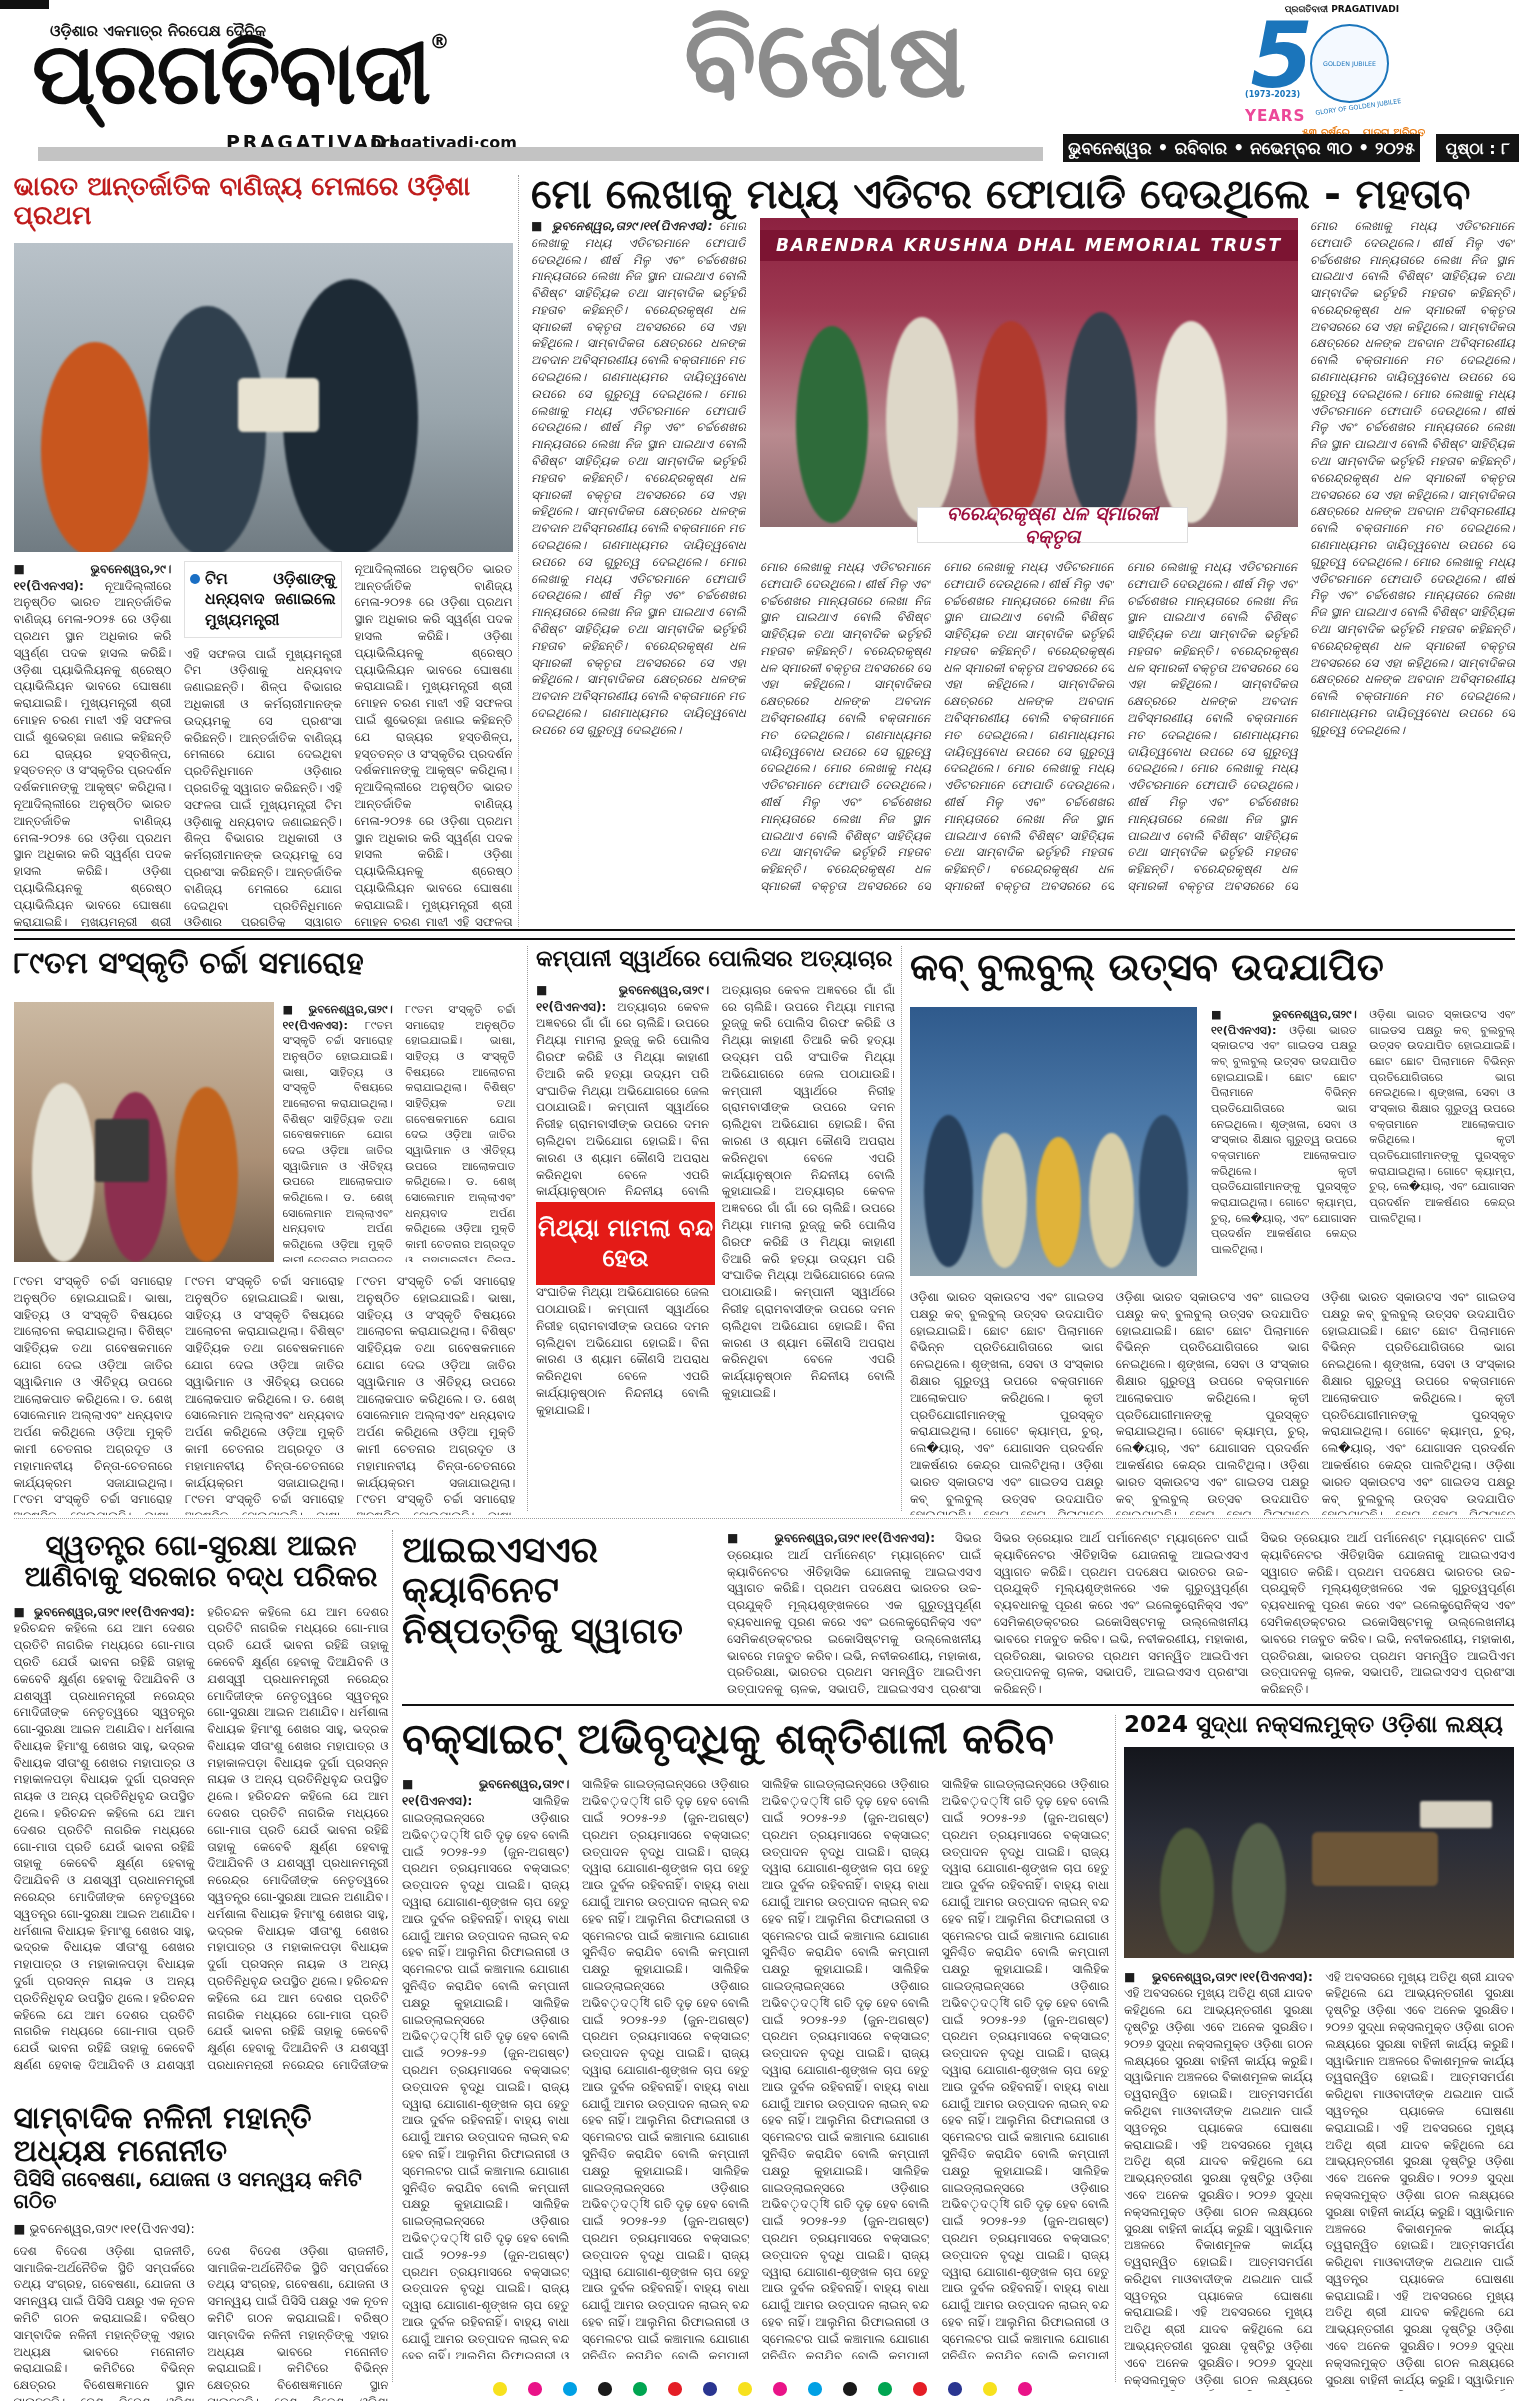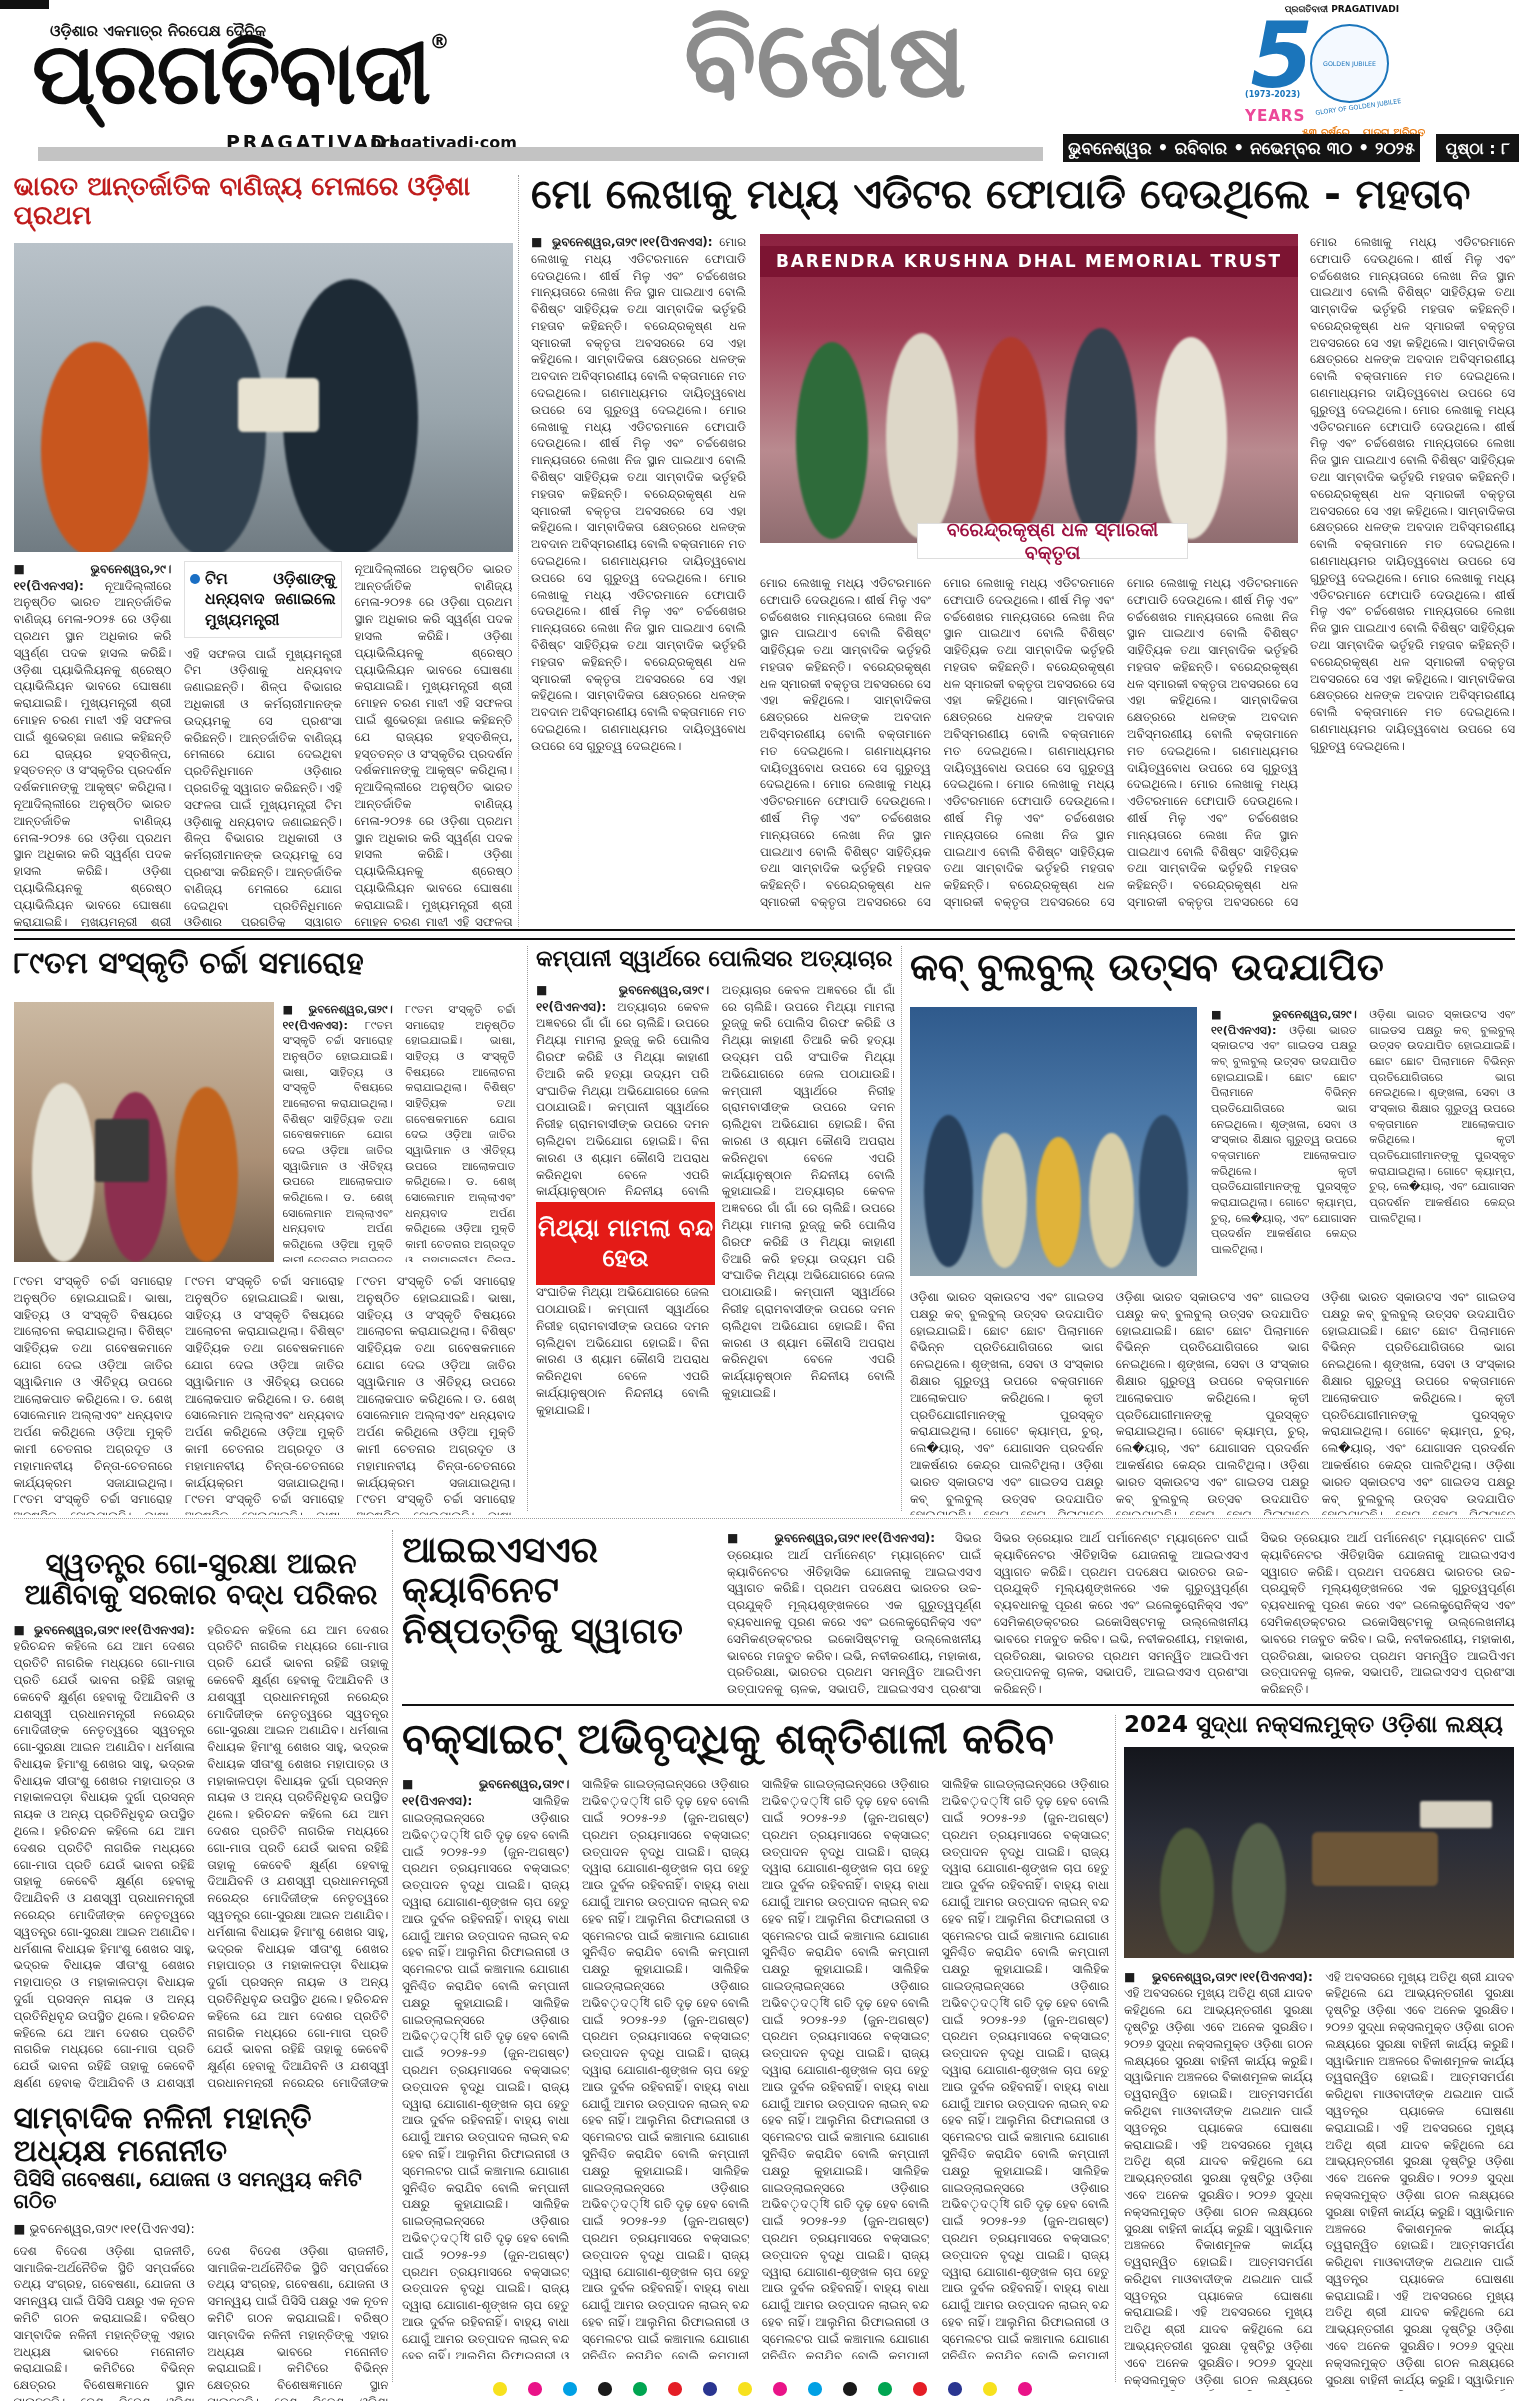--- a/index.html
+++ b/index.html
@@ -94,21 +94,21 @@
         <div style="margin-top:7.2px;">ଏହି ସଫଳତା ପାଇଁ ମୁଖ୍ୟମନ୍ତ୍ରୀ ଟିମ ଓଡ଼ିଶାକୁ ଧନ୍ୟବାଦ ଜଣାଇଛନ୍ତି। ଶିଳ୍ପ ବିଭାଗର ଅଧିକାରୀ ଓ କର୍ମଚାରୀମାନଙ୍କ ଉଦ୍ୟମକୁ ସେ ପ୍ରଶଂସା କରିଛନ୍ତି। ଆନ୍ତର୍ଜାତିକ ବାଣିଜ୍ୟ ମେଳାରେ ଯୋଗ ଦେଇଥିବା ପ୍ରତିନିଧିମାନେ ଓଡ଼ିଶାର ପ୍ରଗତିକୁ ସ୍ୱାଗତ କରିଛନ୍ତି। ଏହି ସଫଳତା ପାଇଁ ମୁଖ୍ୟମନ୍ତ୍ରୀ ଟିମ ଓଡ଼ିଶାକୁ ଧନ୍ୟବାଦ ଜଣାଇଛନ୍ତି। ଶିଳ୍ପ ବିଭାଗର ଅଧିକାରୀ ଓ କର୍ମଚାରୀମାନଙ୍କ ଉଦ୍ୟମକୁ ସେ ପ୍ରଶଂସା କରିଛନ୍ତି। ଆନ୍ତର୍ଜାତିକ ବାଣିଜ୍ୟ ମେଳାରେ ଯୋଗ ଦେଇଥିବା ପ୍ରତିନିଧିମାନେ ଓଡ଼ିଶାର ପ୍ରଗତିକୁ ସ୍ୱାଗତ କରିଛନ୍ତି।</div>
       </div>
       <div class="col"><span>ନୂଆଦିଲ୍ଲୀରେ ଅନୁଷ୍ଠିତ ଭାରତ ଆନ୍ତର୍ଜାତିକ ବାଣିଜ୍ୟ ମେଳା-୨୦୨୫ ରେ ଓଡ଼ିଶା ପ୍ରଥମ ସ୍ଥାନ ଅଧିକାର କରି ସ୍ୱର୍ଣ୍ଣ ପଦକ ହାସଲ କରିଛି। ଓଡ଼ିଶା ପ୍ୟାଭିଲିୟନକୁ ଶ୍ରେଷ୍ଠ ପ୍ୟାଭିଲିୟନ ଭାବରେ ଘୋଷଣା କରାଯାଇଛି। ମୁଖ୍ୟମନ୍ତ୍ରୀ ଶ୍ରୀ ମୋହନ ଚରଣ ମାଝୀ ଏହି ସଫଳତା ପାଇଁ ଶୁଭେଚ୍ଛା ଜଣାଇ କହିଛନ୍ତି ଯେ ରାଜ୍ୟର ହସ୍ତଶିଳ୍ପ, ହସ୍ତତନ୍ତ ଓ ସଂସ୍କୃତିର ପ୍ରଦର୍ଶନ ଦର୍ଶକମାନଙ୍କୁ ଆକୃଷ୍ଟ କରିଥିଲା। ନୂଆଦିଲ୍ଲୀରେ ଅନୁଷ୍ଠିତ ଭାରତ ଆନ୍ତର୍ଜାତିକ ବାଣିଜ୍ୟ ମେଳା-୨୦୨୫ ରେ ଓଡ଼ିଶା ପ୍ରଥମ ସ୍ଥାନ ଅଧିକାର କରି ସ୍ୱର୍ଣ୍ଣ ପଦକ ହାସଲ କରିଛି। ଓଡ଼ିଶା ପ୍ୟାଭିଲିୟନକୁ ଶ୍ରେଷ୍ଠ ପ୍ୟାଭିଲିୟନ ଭାବରେ ଘୋଷଣା କରାଯାଇଛି। ମୁଖ୍ୟମନ୍ତ୍ରୀ ଶ୍ରୀ ମୋହନ ଚରଣ ମାଝୀ ଏହି ସଫଳତା ପାଇଁ ଶୁଭେଚ୍ଛା ଜଣାଇ କହିଛନ୍ତି ଯେ ରାଜ୍ୟର ହସ୍ତଶିଳ୍ପ, ହସ୍ତତନ୍ତ ଓ ସଂସ୍କୃତିର ପ୍ରଦର୍ଶନ ଦର୍ଶକମାନଙ୍କୁ ଆକୃଷ୍ଟ କରିଥିଲା।</span></div>
     </div>
   </div>
 
   <div class="abs vsep" style="left:518px;top:175px;height:752px;"></div>
 
   <div class="abs" style="left:531px;top:172px;width:983px;">
     <div class="hl" style="font-size:41px;">ମୋ ଲେଖାକୁ ମଧ୍ୟ ଏଡିଟର ଫୋପାଡି ଦେଉଥିଲେ - ମହତାବ</div>
-    <div style="position:relative;margin-top:16px;height:682px;">
+    <div style="position:relative;height:682px;font-style:italic;">
       <div class="col" style="position:absolute;left:0;top:0;width:215px;height:677px;"><span class="dl">■ ଭୁବନେଶ୍ୱର,ତା୨୯।୧୧(ପିଏନଏସ):</span> <span>ମୋର ଲେଖାକୁ ମଧ୍ୟ ଏଡିଟରମାନେ ଫୋପାଡି ଦେଉଥିଲେ। ଶୀର୍ଷ ମିଳୁ ଏବଂ ଚର୍ଚ୍ଚଶେଖର ମାନ୍ୟତାରେ ଲେଖା ନିଜ ସ୍ଥାନ ପାଇଥାଏ ବୋଲି ବିଶିଷ୍ଟ ସାହିତ୍ୟିକ ତଥା ସାମ୍ବାଦିକ ଭର୍ତୃହରି ମହତାବ କହିଛନ୍ତି। ବରେନ୍ଦ୍ରକୃଷ୍ଣ ଧଳ ସ୍ମାରକୀ ବକ୍ତୃତା ଅବସରରେ ସେ ଏହା କହିଥିଲେ। ସାମ୍ବାଦିକତା କ୍ଷେତ୍ରରେ ଧଳଙ୍କ ଅବଦାନ ଅବିସ୍ମରଣୀୟ ବୋଲି ବକ୍ତାମାନେ ମତ ଦେଇଥିଲେ। ଗଣମାଧ୍ୟମର ଦାୟିତ୍ୱବୋଧ ଉପରେ ସେ ଗୁରୁତ୍ୱ ଦେଇଥିଲେ। ମୋର ଲେଖାକୁ ମଧ୍ୟ ଏଡିଟରମାନେ ଫୋପାଡି ଦେଉଥିଲେ। ଶୀର୍ଷ ମିଳୁ ଏବଂ ଚର୍ଚ୍ଚଶେଖର ମାନ୍ୟତାରେ ଲେଖା ନିଜ ସ୍ଥାନ ପାଇଥାଏ ବୋଲି ବିଶିଷ୍ଟ ସାହିତ୍ୟିକ ତଥା ସାମ୍ବାଦିକ ଭର୍ତୃହରି ମହତାବ କହିଛନ୍ତି। ବରେନ୍ଦ୍ରକୃଷ୍ଣ ଧଳ ସ୍ମାରକୀ ବକ୍ତୃତା ଅବସରରେ ସେ ଏହା କହିଥିଲେ। ସାମ୍ବାଦିକତା କ୍ଷେତ୍ରରେ ଧଳଙ୍କ ଅବଦାନ ଅବିସ୍ମରଣୀୟ ବୋଲି ବକ୍ତାମାନେ ମତ ଦେଇଥିଲେ। ଗଣମାଧ୍ୟମର ଦାୟିତ୍ୱବୋଧ ଉପରେ ସେ ଗୁରୁତ୍ୱ ଦେଇଥିଲେ। ମୋର ଲେଖାକୁ ମଧ୍ୟ ଏଡିଟରମାନେ ଫୋପାଡି ଦେଉଥିଲେ। ଶୀର୍ଷ ମିଳୁ ଏବଂ ଚର୍ଚ୍ଚଶେଖର ମାନ୍ୟତାରେ ଲେଖା ନିଜ ସ୍ଥାନ ପାଇଥାଏ ବୋଲି ବିଶିଷ୍ଟ ସାହିତ୍ୟିକ ତଥା ସାମ୍ବାଦିକ ଭର୍ତୃହରି ମହତାବ କହିଛନ୍ତି। ବରେନ୍ଦ୍ରକୃଷ୍ଣ ଧଳ ସ୍ମାରକୀ ବକ୍ତୃତା ଅବସରରେ ସେ ଏହା କହିଥିଲେ। ସାମ୍ବାଦିକତା କ୍ଷେତ୍ରରେ ଧଳଙ୍କ ଅବଦାନ ଅବିସ୍ମରଣୀୟ ବୋଲି ବକ୍ତାମାନେ ମତ ଦେଇଥିଲେ। ଗଣମାଧ୍ୟମର ଦାୟିତ୍ୱବୋଧ ଉପରେ ସେ ଗୁରୁତ୍ୱ ଦେଇଥିଲେ।</span></div>
       <div class="photo" style="position:absolute;left:229px;top:0;width:538px;height:309px;background:linear-gradient(180deg,#8c2140 0%,#9e3a52 30%,#b98a8f 70%,#8f6d70 100%);">
         <div class="photo-banner">BARENDRA KRUSHNA DHAL MEMORIAL TRUST</div>
         <div class="blob" style="left:36px;top:108px;width:72px;height:197px;background:#2e6b3a;"></div>
         <div class="blob" style="left:126px;top:99px;width:72px;height:206px;background:#ddd7c8;"></div>
         <div class="blob" style="left:215px;top:103px;width:72px;height:202px;background:#b03a2e;"></div>
         <div class="blob" style="left:305px;top:94px;width:72px;height:211px;background:#35414e;"></div>
         <div class="blob" style="left:395px;top:103px;width:72px;height:202px;background:#e7e2d5;"></div>
       </div>
       <div class="caption-box" style="position:absolute;left:386px;top:289px;width:269px;height:34px;font-size:19px;">ବରେନ୍ଦ୍ରକୃଷ୍ଣ ଧଳ ସ୍ମାରକୀ ବକ୍ତୃତା</div>
@@ -173,21 +173,21 @@
     <div class="cols" style="position:absolute;left:0;top:343px;width:605px;height:226px;">
       <div class="col"><span>ଓଡ଼ିଶା ଭାରତ ସ୍କାଉଟସ ଏବଂ ଗାଇଡସ ପକ୍ଷରୁ କବ୍ ବୁଲବୁଲ୍ ଉତ୍ସବ ଉଦଯାପିତ ହୋଇଯାଇଛି। ଛୋଟ ଛୋଟ ପିଲାମାନେ ବିଭିନ୍ନ ପ୍ରତିଯୋଗିତାରେ ଭାଗ ନେଇଥିଲେ। ଶୃଙ୍ଖଳା, ସେବା ଓ ସଂସ୍କାର ଶିକ୍ଷାର ଗୁରୁତ୍ୱ ଉପରେ ବକ୍ତାମାନେ ଆଲୋକପାତ କରିଥିଲେ। କୃତୀ ପ୍ରତିଯୋଗୀମାନଙ୍କୁ ପୁରସ୍କୃତ କରାଯାଇଥିଲା। ଗୋଟେ କ୍ୟାମ୍ପ, ଚୁର୍, ଲେ�ୟାର୍, ଏବଂ ଯୋଗାସନ ପ୍ରଦର୍ଶନ ଆକର୍ଷଣର କେନ୍ଦ୍ର ପାଲଟିଥିଲା। ଓଡ଼ିଶା ଭାରତ ସ୍କାଉଟସ ଏବଂ ଗାଇଡସ ପକ୍ଷରୁ କବ୍ ବୁଲବୁଲ୍ ଉତ୍ସବ ଉଦଯାପିତ ହୋଇଯାଇଛି। ଛୋଟ ଛୋଟ ପିଲାମାନେ ବିଭିନ୍ନ ପ୍ରତିଯୋଗିତାରେ ଭାଗ ନେଇଥିଲେ। ଶୃଙ୍ଖଳା, ସେବା ଓ ସଂସ୍କାର ଶିକ୍ଷାର ଗୁରୁତ୍ୱ ଉପରେ ବକ୍ତାମାନେ ଆଲୋକପାତ କରିଥିଲେ। କୃତୀ ପ୍ରତିଯୋଗୀମାନଙ୍କୁ ପୁରସ୍କୃତ କରାଯାଇଥିଲା। ଗୋଟେ କ୍ୟାମ୍ପ, ଚୁର୍, ଲେ�ୟାର୍, ଏବଂ ଯୋଗାସନ ପ୍ରଦର୍ଶନ ଆକର୍ଷଣର କେନ୍ଦ୍ର ପାଲଟିଥିଲା।</span></div>
       <div class="col"><span>ଓଡ଼ିଶା ଭାରତ ସ୍କାଉଟସ ଏବଂ ଗାଇଡସ ପକ୍ଷରୁ କବ୍ ବୁଲବୁଲ୍ ଉତ୍ସବ ଉଦଯାପିତ ହୋଇଯାଇଛି। ଛୋଟ ଛୋଟ ପିଲାମାନେ ବିଭିନ୍ନ ପ୍ରତିଯୋଗିତାରେ ଭାଗ ନେଇଥିଲେ। ଶୃଙ୍ଖଳା, ସେବା ଓ ସଂସ୍କାର ଶିକ୍ଷାର ଗୁରୁତ୍ୱ ଉପରେ ବକ୍ତାମାନେ ଆଲୋକପାତ କରିଥିଲେ। କୃତୀ ପ୍ରତିଯୋଗୀମାନଙ୍କୁ ପୁରସ୍କୃତ କରାଯାଇଥିଲା। ଗୋଟେ କ୍ୟାମ୍ପ, ଚୁର୍, ଲେ�ୟାର୍, ଏବଂ ଯୋଗାସନ ପ୍ରଦର୍ଶନ ଆକର୍ଷଣର କେନ୍ଦ୍ର ପାଲଟିଥିଲା। ଓଡ଼ିଶା ଭାରତ ସ୍କାଉଟସ ଏବଂ ଗାଇଡସ ପକ୍ଷରୁ କବ୍ ବୁଲବୁଲ୍ ଉତ୍ସବ ଉଦଯାପିତ ହୋଇଯାଇଛି। ଛୋଟ ଛୋଟ ପିଲାମାନେ ବିଭିନ୍ନ ପ୍ରତିଯୋଗିତାରେ ଭାଗ ନେଇଥିଲେ। ଶୃଙ୍ଖଳା, ସେବା ଓ ସଂସ୍କାର ଶିକ୍ଷାର ଗୁରୁତ୍ୱ ଉପରେ ବକ୍ତାମାନେ ଆଲୋକପାତ କରିଥିଲେ। କୃତୀ ପ୍ରତିଯୋଗୀମାନଙ୍କୁ ପୁରସ୍କୃତ କରାଯାଇଥିଲା। ଗୋଟେ କ୍ୟାମ୍ପ, ଚୁର୍, ଲେ�ୟାର୍, ଏବଂ ଯୋଗାସନ ପ୍ରଦର୍ଶନ ଆକର୍ଷଣର କେନ୍ଦ୍ର ପାଲଟିଥିଲା।</span></div>
       <div class="col"><span>ଓଡ଼ିଶା ଭାରତ ସ୍କାଉଟସ ଏବଂ ଗାଇଡସ ପକ୍ଷରୁ କବ୍ ବୁଲବୁଲ୍ ଉତ୍ସବ ଉଦଯାପିତ ହୋଇଯାଇଛି। ଛୋଟ ଛୋଟ ପିଲାମାନେ ବିଭିନ୍ନ ପ୍ରତିଯୋଗିତାରେ ଭାଗ ନେଇଥିଲେ। ଶୃଙ୍ଖଳା, ସେବା ଓ ସଂସ୍କାର ଶିକ୍ଷାର ଗୁରୁତ୍ୱ ଉପରେ ବକ୍ତାମାନେ ଆଲୋକପାତ କରିଥିଲେ। କୃତୀ ପ୍ରତିଯୋଗୀମାନଙ୍କୁ ପୁରସ୍କୃତ କରାଯାଇଥିଲା। ଗୋଟେ କ୍ୟାମ୍ପ, ଚୁର୍, ଲେ�ୟାର୍, ଏବଂ ଯୋଗାସନ ପ୍ରଦର୍ଶନ ଆକର୍ଷଣର କେନ୍ଦ୍ର ପାଲଟିଥିଲା। ଓଡ଼ିଶା ଭାରତ ସ୍କାଉଟସ ଏବଂ ଗାଇଡସ ପକ୍ଷରୁ କବ୍ ବୁଲବୁଲ୍ ଉତ୍ସବ ଉଦଯାପିତ ହୋଇଯାଇଛି। ଛୋଟ ଛୋଟ ପିଲାମାନେ ବିଭିନ୍ନ ପ୍ରତିଯୋଗିତାରେ ଭାଗ ନେଇଥିଲେ। ଶୃଙ୍ଖଳା, ସେବା ଓ ସଂସ୍କାର ଶିକ୍ଷାର ଗୁରୁତ୍ୱ ଉପରେ ବକ୍ତାମାନେ ଆଲୋକପାତ କରିଥିଲେ। କୃତୀ ପ୍ରତିଯୋଗୀମାନଙ୍କୁ ପୁରସ୍କୃତ କରାଯାଇଥିଲା। ଗୋଟେ କ୍ୟାମ୍ପ, ଚୁର୍, ଲେ�ୟାର୍, ଏବଂ ଯୋଗାସନ ପ୍ରଦର୍ଶନ ଆକର୍ଷଣର କେନ୍ଦ୍ର ପାଲଟିଥିଲା।</span></div>
     </div>
   </div>
 
   <div class="abs hsep-dot" style="left:13.5px;top:1518px;width:1501px;"></div>
 
   <div class="abs" style="left:13.5px;top:1530px;width:375px;">
-    <div class="hl" style="font-size:28px;text-align:center;margin-top:18px;">ସ୍ୱତନ୍ତ୍ର ଗୋ-ସୁରକ୍ଷା ଆଇନ</div>
+    <div class="hl" style="font-size:28px;text-align:center;">ସ୍ୱତନ୍ତ୍ର ଗୋ-ସୁରକ୍ଷା ଆଇନ</div>
     <div class="hl" style="font-size:28px;text-align:center;">ଆଣିବାକୁ ସରକାର ବଦ୍ଧ ପରିକର</div>
     <div class="cols" style="margin-top:10.8px;height:466px;">
       <div class="col"><span class="dl">■ ଭୁବନେଶ୍ୱର,ତା୨୯।୧୧(ପିଏନଏସ):</span> <span>ହରିଚନ୍ଦନ କହିଲେ ଯେ ଆମ ଦେଶର ପ୍ରତିଟି ନାଗରିକ ମଧ୍ୟରେ ଗୋ-ମାତା ପ୍ରତି ଯେଉଁ ଭାବନା ରହିଛି ତାହାକୁ କେବେବି କ୍ଷୁର୍ଣ୍ଣ ହେବାକୁ ଦିଆଯିବନି ଓ ଯଶସ୍ୱୀ ପ୍ରଧାନମନ୍ତ୍ରୀ ନରେନ୍ଦ୍ର ମୋଦିଜୀଙ୍କ ନେତୃତ୍ୱରେ ସ୍ୱତନ୍ତ୍ର ଗୋ-ସୁରକ୍ଷା ଆଇନ ଅଣାଯିବ। ଧର୍ମଶାଳା ବିଧାୟକ ହିମାଂଶୁ ଶେଖର ସାହୁ, ଭଦ୍ରକ ବିଧାୟକ ସୀତାଂଶୁ ଶେଖର ମହାପାତ୍ର ଓ ମହାକାଳପଡ଼ା ବିଧାୟକ ଦୁର୍ଗା ପ୍ରସନ୍ନ ନାୟକ ଓ ଅନ୍ୟ ପ୍ରତିନିଧିବୃନ୍ଦ ଉପସ୍ଥିତ ଥିଲେ। ହରିଚନ୍ଦନ କହିଲେ ଯେ ଆମ ଦେଶର ପ୍ରତିଟି ନାଗରିକ ମଧ୍ୟରେ ଗୋ-ମାତା ପ୍ରତି ଯେଉଁ ଭାବନା ରହିଛି ତାହାକୁ କେବେବି କ୍ଷୁର୍ଣ୍ଣ ହେବାକୁ ଦିଆଯିବନି ଓ ଯଶସ୍ୱୀ ପ୍ରଧାନମନ୍ତ୍ରୀ ନରେନ୍ଦ୍ର ମୋଦିଜୀଙ୍କ ନେତୃତ୍ୱରେ ସ୍ୱତନ୍ତ୍ର ଗୋ-ସୁରକ୍ଷା ଆଇନ ଅଣାଯିବ। ଧର୍ମଶାଳା ବିଧାୟକ ହିମାଂଶୁ ଶେଖର ସାହୁ, ଭଦ୍ରକ ବିଧାୟକ ସୀତାଂଶୁ ଶେଖର ମହାପାତ୍ର ଓ ମହାକାଳପଡ଼ା ବିଧାୟକ ଦୁର୍ଗା ପ୍ରସନ୍ନ ନାୟକ ଓ ଅନ୍ୟ ପ୍ରତିନିଧିବୃନ୍ଦ ଉପସ୍ଥିତ ଥିଲେ। ହରିଚନ୍ଦନ କହିଲେ ଯେ ଆମ ଦେଶର ପ୍ରତିଟି ନାଗରିକ ମଧ୍ୟରେ ଗୋ-ମାତା ପ୍ରତି ଯେଉଁ ଭାବନା ରହିଛି ତାହାକୁ କେବେବି କ୍ଷୁର୍ଣ୍ଣ ହେବାକୁ ଦିଆଯିବନି ଓ ଯଶସ୍ୱୀ ପ୍ରଧାନମନ୍ତ୍ରୀ ନରେନ୍ଦ୍ର ମୋଦିଜୀଙ୍କ ନେତୃତ୍ୱରେ ସ୍ୱତନ୍ତ୍ର ଗୋ-ସୁରକ୍ଷା ଆଇନ ଅଣାଯିବ। ଧର୍ମଶାଳା ବିଧାୟକ ହିମାଂଶୁ ଶେଖର ସାହୁ, ଭଦ୍ରକ ବିଧାୟକ ସୀତାଂଶୁ ଶେଖର ମହାପାତ୍ର ଓ ମହାକାଳପଡ଼ା ବିଧାୟକ ଦୁର୍ଗା ପ୍ରସନ୍ନ ନାୟକ ଓ ଅନ୍ୟ ପ୍ରତିନିଧିବୃନ୍ଦ ଉପସ୍ଥିତ ଥିଲେ।</span></div>
       <div class="col"><span>ହରିଚନ୍ଦନ କହିଲେ ଯେ ଆମ ଦେଶର ପ୍ରତିଟି ନାଗରିକ ମଧ୍ୟରେ ଗୋ-ମାତା ପ୍ରତି ଯେଉଁ ଭାବନା ରହିଛି ତାହାକୁ କେବେବି କ୍ଷୁର୍ଣ୍ଣ ହେବାକୁ ଦିଆଯିବନି ଓ ଯଶସ୍ୱୀ ପ୍ରଧାନମନ୍ତ୍ରୀ ନରେନ୍ଦ୍ର ମୋଦିଜୀଙ୍କ ନେତୃତ୍ୱରେ ସ୍ୱତନ୍ତ୍ର ଗୋ-ସୁରକ୍ଷା ଆଇନ ଅଣାଯିବ। ଧର୍ମଶାଳା ବିଧାୟକ ହିମାଂଶୁ ଶେଖର ସାହୁ, ଭଦ୍ରକ ବିଧାୟକ ସୀତାଂଶୁ ଶେଖର ମହାପାତ୍ର ଓ ମହାକାଳପଡ଼ା ବିଧାୟକ ଦୁର୍ଗା ପ୍ରସନ୍ନ ନାୟକ ଓ ଅନ୍ୟ ପ୍ରତିନିଧିବୃନ୍ଦ ଉପସ୍ଥିତ ଥିଲେ। ହରିଚନ୍ଦନ କହିଲେ ଯେ ଆମ ଦେଶର ପ୍ରତିଟି ନାଗରିକ ମଧ୍ୟରେ ଗୋ-ମାତା ପ୍ରତି ଯେଉଁ ଭାବନା ରହିଛି ତାହାକୁ କେବେବି କ୍ଷୁର୍ଣ୍ଣ ହେବାକୁ ଦିଆଯିବନି ଓ ଯଶସ୍ୱୀ ପ୍ରଧାନମନ୍ତ୍ରୀ ନରେନ୍ଦ୍ର ମୋଦିଜୀଙ୍କ ନେତୃତ୍ୱରେ ସ୍ୱତନ୍ତ୍ର ଗୋ-ସୁରକ୍ଷା ଆଇନ ଅଣାଯିବ। ଧର୍ମଶାଳା ବିଧାୟକ ହିମାଂଶୁ ଶେଖର ସାହୁ, ଭଦ୍ରକ ବିଧାୟକ ସୀତାଂଶୁ ଶେଖର ମହାପାତ୍ର ଓ ମହାକାଳପଡ଼ା ବିଧାୟକ ଦୁର୍ଗା ପ୍ରସନ୍ନ ନାୟକ ଓ ଅନ୍ୟ ପ୍ରତିନିଧିବୃନ୍ଦ ଉପସ୍ଥିତ ଥିଲେ। ହରିଚନ୍ଦନ କହିଲେ ଯେ ଆମ ଦେଶର ପ୍ରତିଟି ନାଗରିକ ମଧ୍ୟରେ ଗୋ-ମାତା ପ୍ରତି ଯେଉଁ ଭାବନା ରହିଛି ତାହାକୁ କେବେବି କ୍ଷୁର୍ଣ୍ଣ ହେବାକୁ ଦିଆଯିବନି ଓ ଯଶସ୍ୱୀ ପ୍ରଧାନମନ୍ତ୍ରୀ ନରେନ୍ଦ୍ର ମୋଦିଜୀଙ୍କ ନେତୃତ୍ୱରେ ସ୍ୱତନ୍ତ୍ର ଗୋ-ସୁରକ୍ଷା ଆଇନ ଅଣାଯିବ। ଧର୍ମଶାଳା ବିଧାୟକ ହିମାଂଶୁ ଶେଖର ସାହୁ, ଭଦ୍ରକ ବିଧାୟକ ସୀତାଂଶୁ ଶେଖର ମହାପାତ୍ର ଓ ମହାକାଳପଡ଼ା ବିଧାୟକ ଦୁର୍ଗା ପ୍ରସନ୍ନ ନାୟକ ଓ ଅନ୍ୟ ପ୍ରତିନିଧିବୃନ୍ଦ ଉପସ୍ଥିତ ଥିଲେ।</span></div>
     </div>
   </div>
 
   <div class="abs vsep" style="left:392px;top:1530px;height:852px;"></div>
 
   <div class="abs" style="left:402px;top:1530px;width:1112px;">

